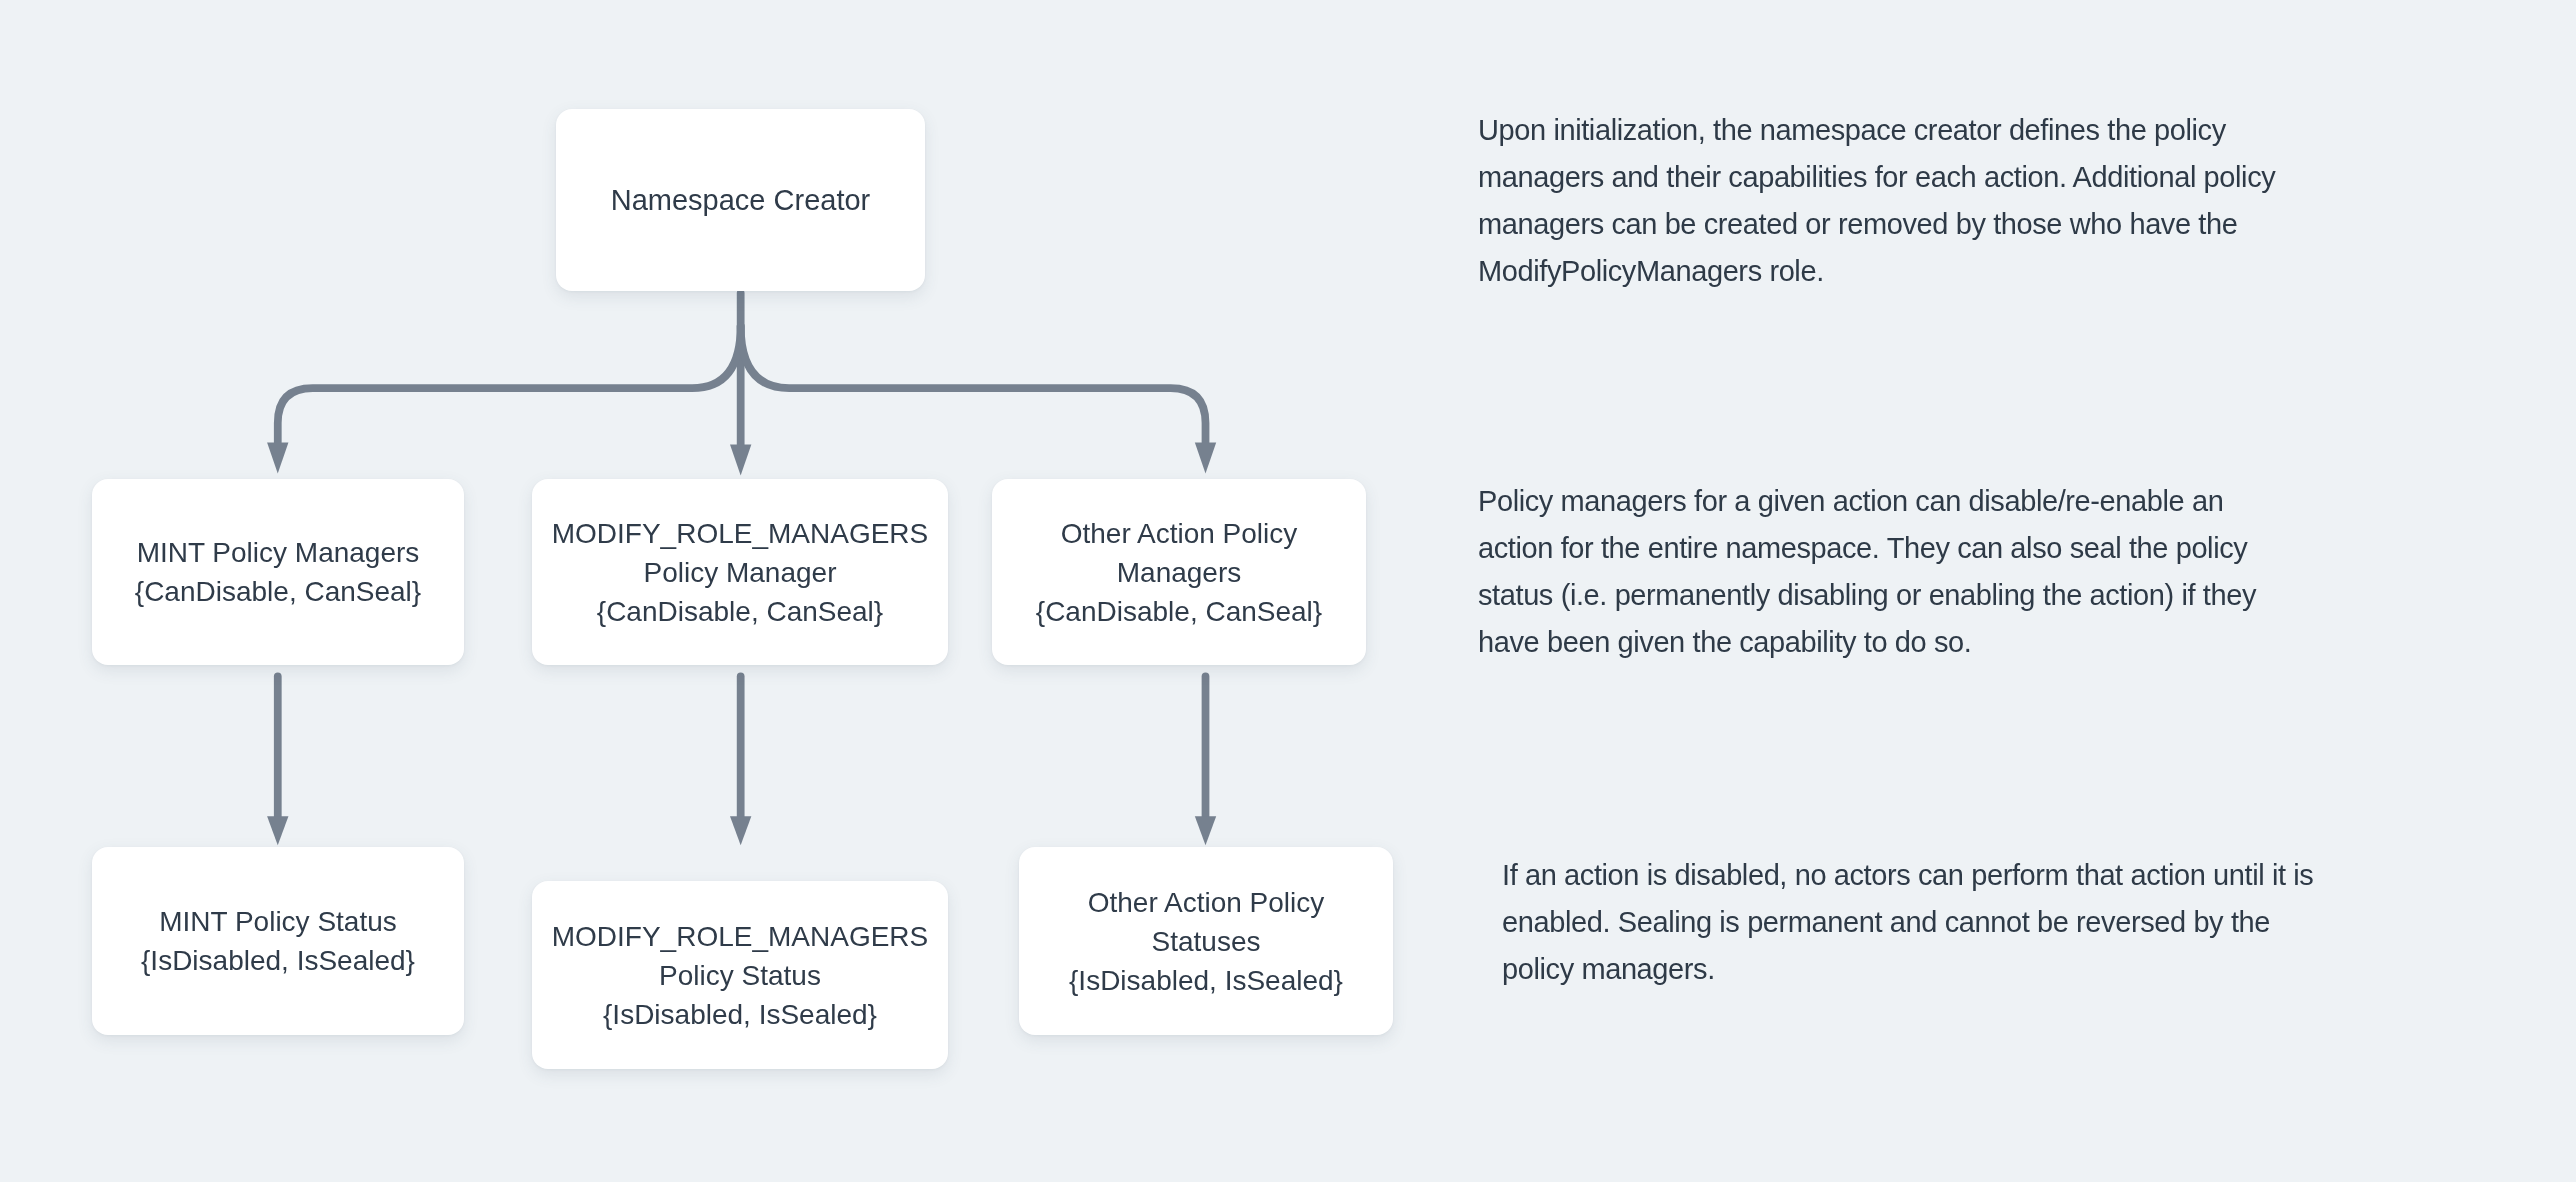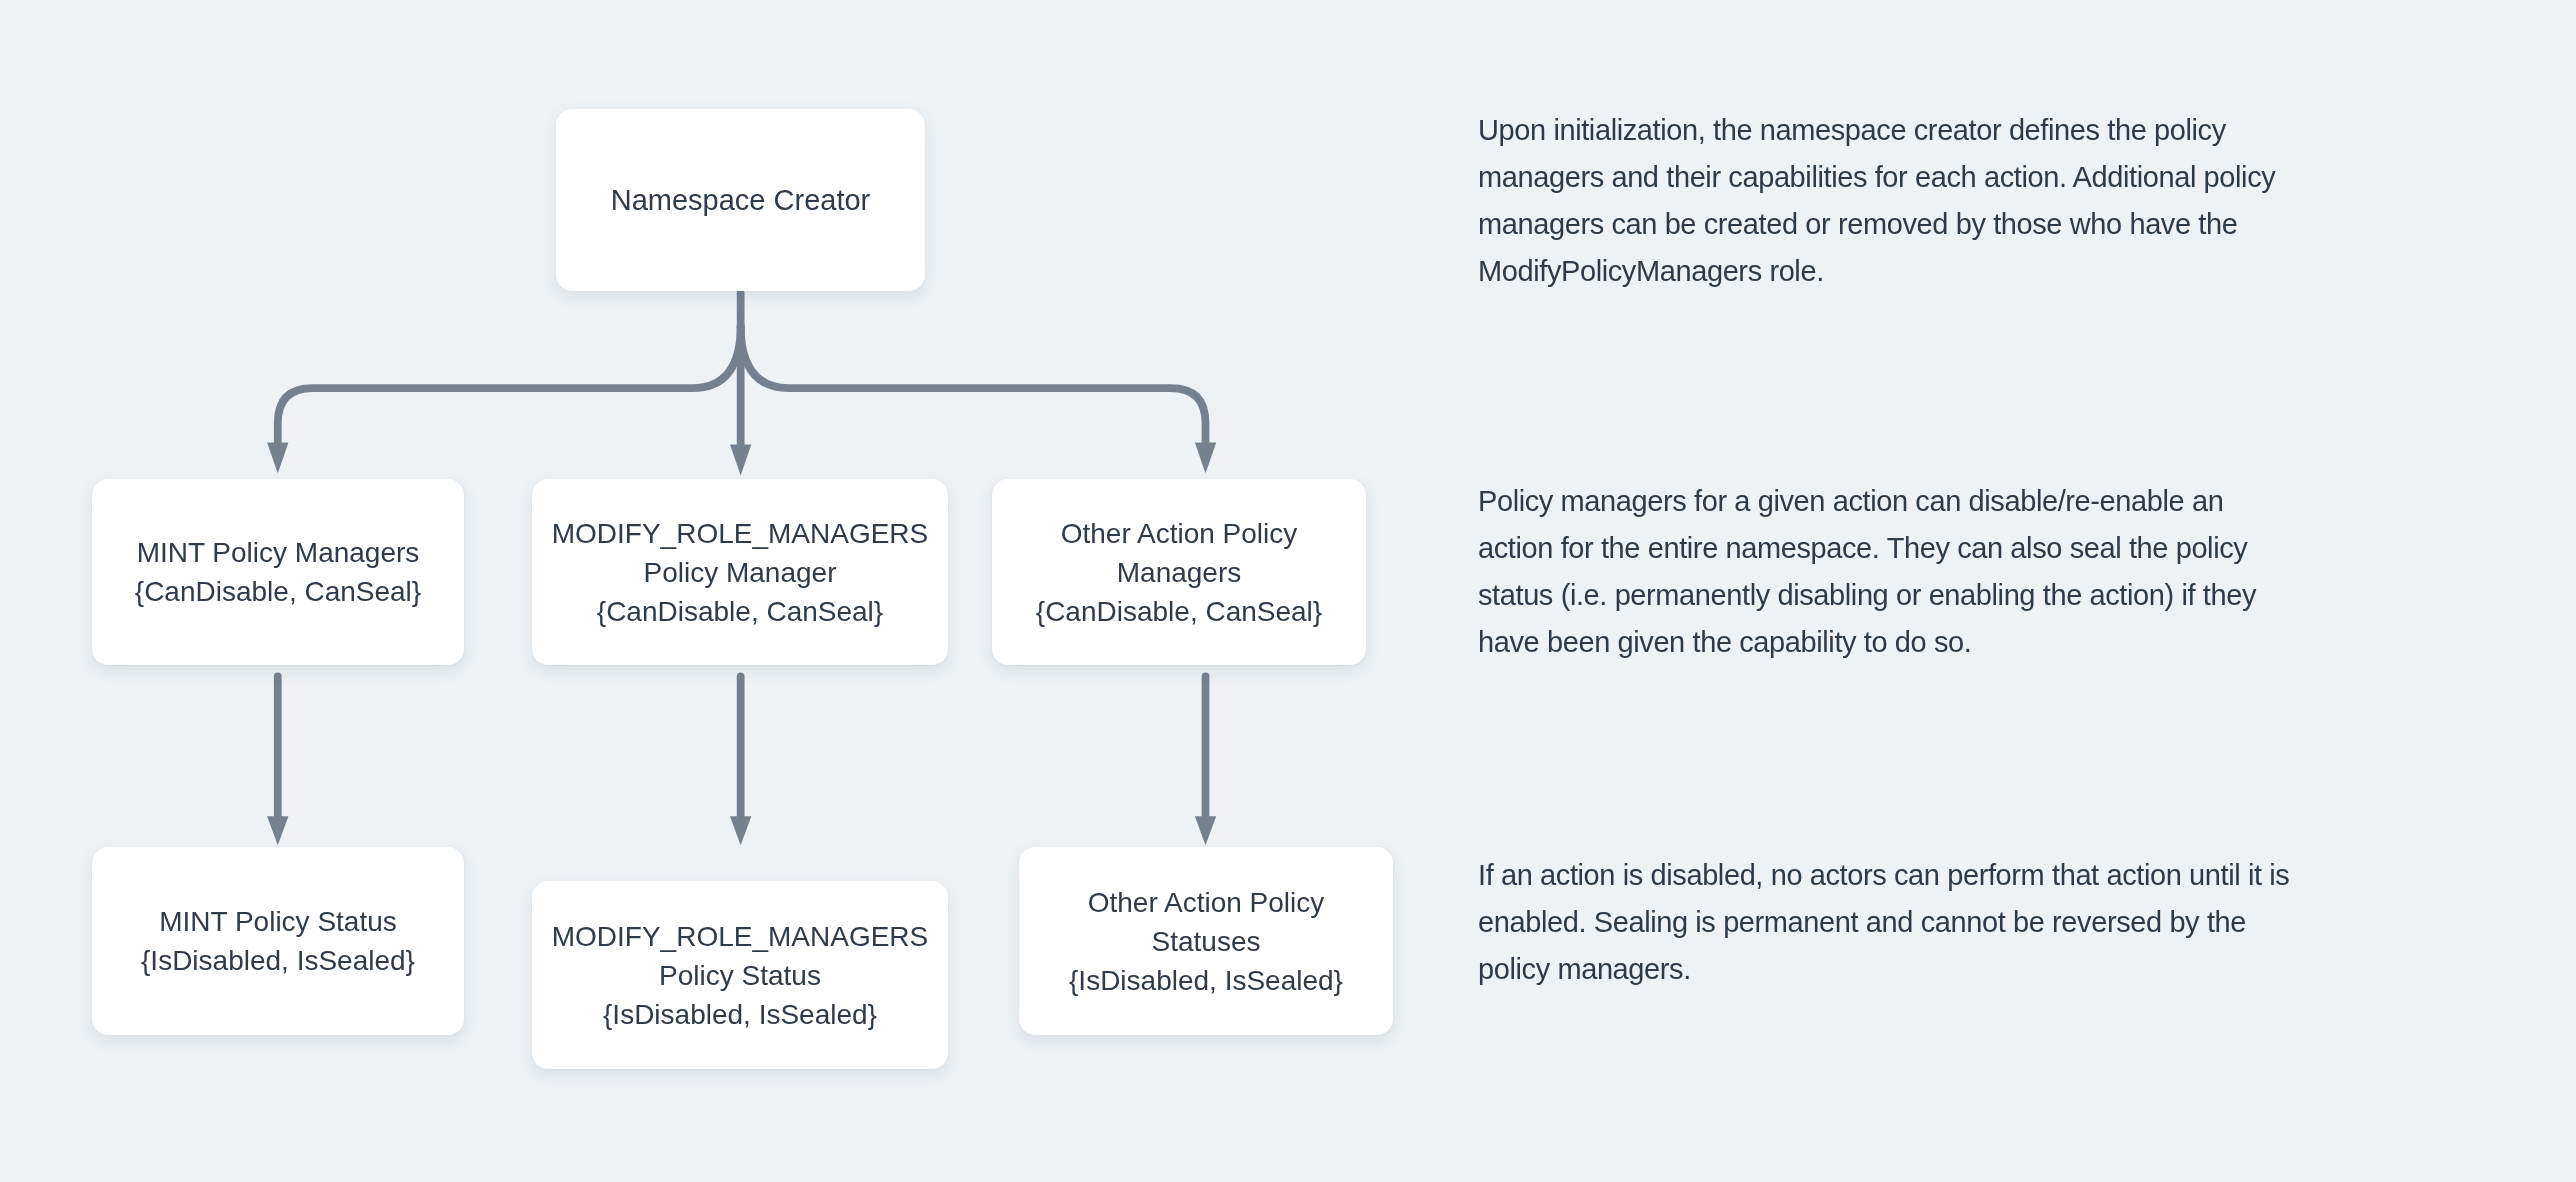--- a/index.html
+++ b/index.html
@@ -49,21 +49,21 @@
     position: absolute;
     left: 1478px;
     color: #2E3A47;
     font-size: 29px;
     line-height: 47px;
     letter-spacing: -0.4px;
   }
   .annotation .ann-line { white-space: nowrap; }
   .annotation-1 { top: 107px; }
   .annotation-2 { top: 478px; }
-  .annotation-3 { top: 852px; }
+  .annotation-3 { top: 852px; margin-left: 24px; }
 </style>
 </head>
 <body>
 
 <div class="stage">
 
   <svg class="connectors" viewBox="0 0 2654 1218" xmlns="http://www.w3.org/2000/svg">
     <g fill="none" stroke="#76818F" stroke-width="8" stroke-linecap="round">
       <path d="M763,302 L763,458"></path>
       <path d="M763,336 Q763,400 713,400 L322,400 Q286,400 286,436 L286,456"></path>

